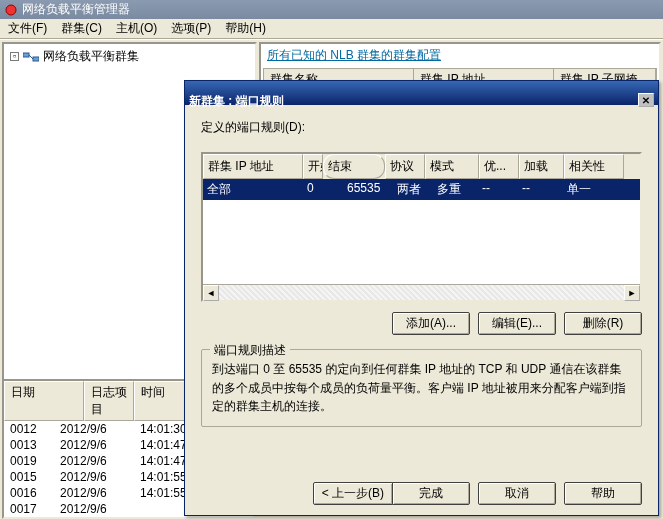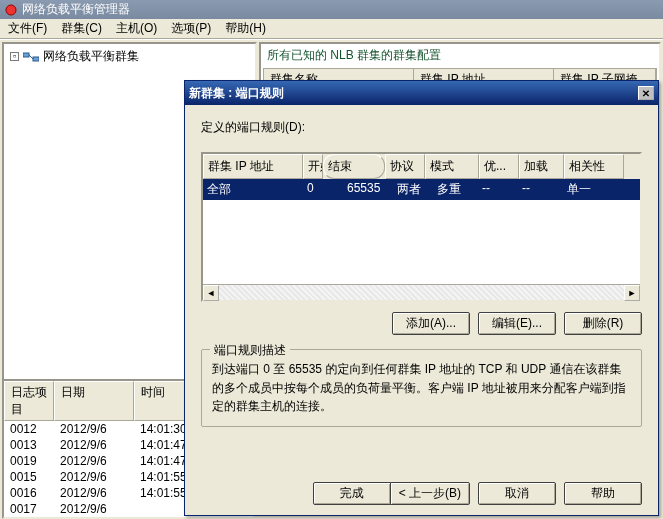--- a/index.html
+++ b/index.html
@@ -11,27 +11,27 @@
 .menu-bar { height:20px; background:#ece9d8; display:flex; align-items:center; padding:0 2px; gap:2px; border-bottom:1px solid #aca899; }
 .menu-item { padding:2px 6px; cursor:default; }
 
 
 .client { position:absolute; top:39px; left:0; right:0; bottom:0; display:flex; border-top:1px solid #fff; }
 .left-pane { width:255px; background:#fff; border:2px inset #ece9d8; margin:2px; overflow:auto; }
 .tree-root { padding:4px 6px; display:flex; align-items:center; gap:4px; }
 .tree-exp { width:9px; height:9px; border:1px solid #7a7a7a; display:flex; align-items:center; justify-content:center; font-size:9px; line-height:1; }
 .right-pane { flex:1; display:flex; flex-direction:column; margin:2px 2px 2px 0; }
 .right-header { background:#fff; border:2px inset #ece9d8; padding:3px 6px; display:flex; flex-direction:column; gap:2px; }
-.rh-title { color:#14532d; }
+.rh-title { color:#0369a1;text-decoration:underline; }
 .rh-cols { display:flex; background:#ece9d8; border:1px solid #aca899; margin:2px -4px 0 -4px; }
 .rh-colcell { padding:2px 6px; border-right:1px solid #aca899; }
 
 
 .dialog { position:absolute; left:184px; top:80px; width:475px; height:436px; background:#ece9d8; border:1px solid #0a246a; box-shadow:2px 2px 3px rgba(0,0,0,.3); display:flex; flex-direction:column; }
-.dlg-title { height:20px; background:linear-gradient(#3668b4,#0a246a); color:#fff; display:flex; align-items:center; padding:12px 4px; font-weight:bold; justify-content:space-between; }
+.dlg-title { height:20px; background:linear-gradient(#3668b4,#0a246a); color:#fff; display:flex; padding:12px 4px; font-weight:bold; justify-content:space-between; }
 .dlg-close { width:16px; height:14px; background:#c0c0c0; border:1px outset #fff; color:#000; font-size:10px; display:flex; align-items:center; justify-content:center; font-weight:bold; }
 .dlg-body { flex:1; padding:14px 16px 10px 16px; display:flex; flex-direction:column; }
 
 .defined-label { margin-bottom:16px; }
 .listview { height:150px; background:#fff; border:2px inset #ece9d8; display:flex; flex-direction:column; }
 .lv-head { display:flex; background:#ece9d8; flex:0 0 auto; }
 .lv-hcell { padding:3px 4px; border:1px outset #fff; border-right:1px solid #aca899; border-bottom:1px solid #aca899; font-size:12px; white-space:nowrap; overflow:hidden; }
 .lv-body { flex:1; overflow:auto; position:relative; }
 .lv-row { display:flex; background:#0a246a; color:#fff; }
 .lv-cell { padding:2px 4px; white-space:nowrap; overflow:hidden; }
@@ -103,22 +103,22 @@
         <div class="rh-colcell" style="width:150px">群集名称</div>
         <div class="rh-colcell" style="width:140px">群集 IP 地址</div>
         <div class="rh-colcell" style="flex:1">群集 IP 子网掩</div>
       </div>
     </div>
   </div>
 </div>
 
 <div class="log-wrap">
   <div class="log-head">
+    <div class="lh c-date">日期</div>
     <div class="lh c-logitem">日志项目</div>
-    <div class="lh c-date">日期</div>
     <div class="lh c-time">时间</div>
   </div>
   <div id="log-rows">
       <div class="log-row">
         <div class="c-logitem">0012</div>
         <div class="c-date">2012/9/6</div>
         <div class="c-time">14:01:30</div>
       </div>
       <div class="log-row">
         <div class="c-logitem">0013</div>
@@ -192,20 +192,20 @@
       <div class="win-btn">删除(R)</div>
     </div>
 
     <div class="groupbox">
       <span class="legend">端口规则描述</span>
       <div class="desc-text">到达端口 0 至 65535 的定向到任何群集 IP 地址的 TCP 和 UDP 通信在该群集的多个成员中按每个成员的负荷量平衡。客户端 IP 地址被用来分配客户端到指定的群集主机的连接。</div>
     </div>
 
     <div class="nav-row">
       <div class="pair">
+        <div class="win-btn">&lt; 上一步(B)</div>
         <div class="win-btn">完成</div>
-        <div class="win-btn">&lt; 上一步(B)</div>
       </div>
       <div class="win-btn">取消</div>
       <div class="win-btn">帮助</div>
     </div>
   </div>
 </div>
 
 </body></html>

